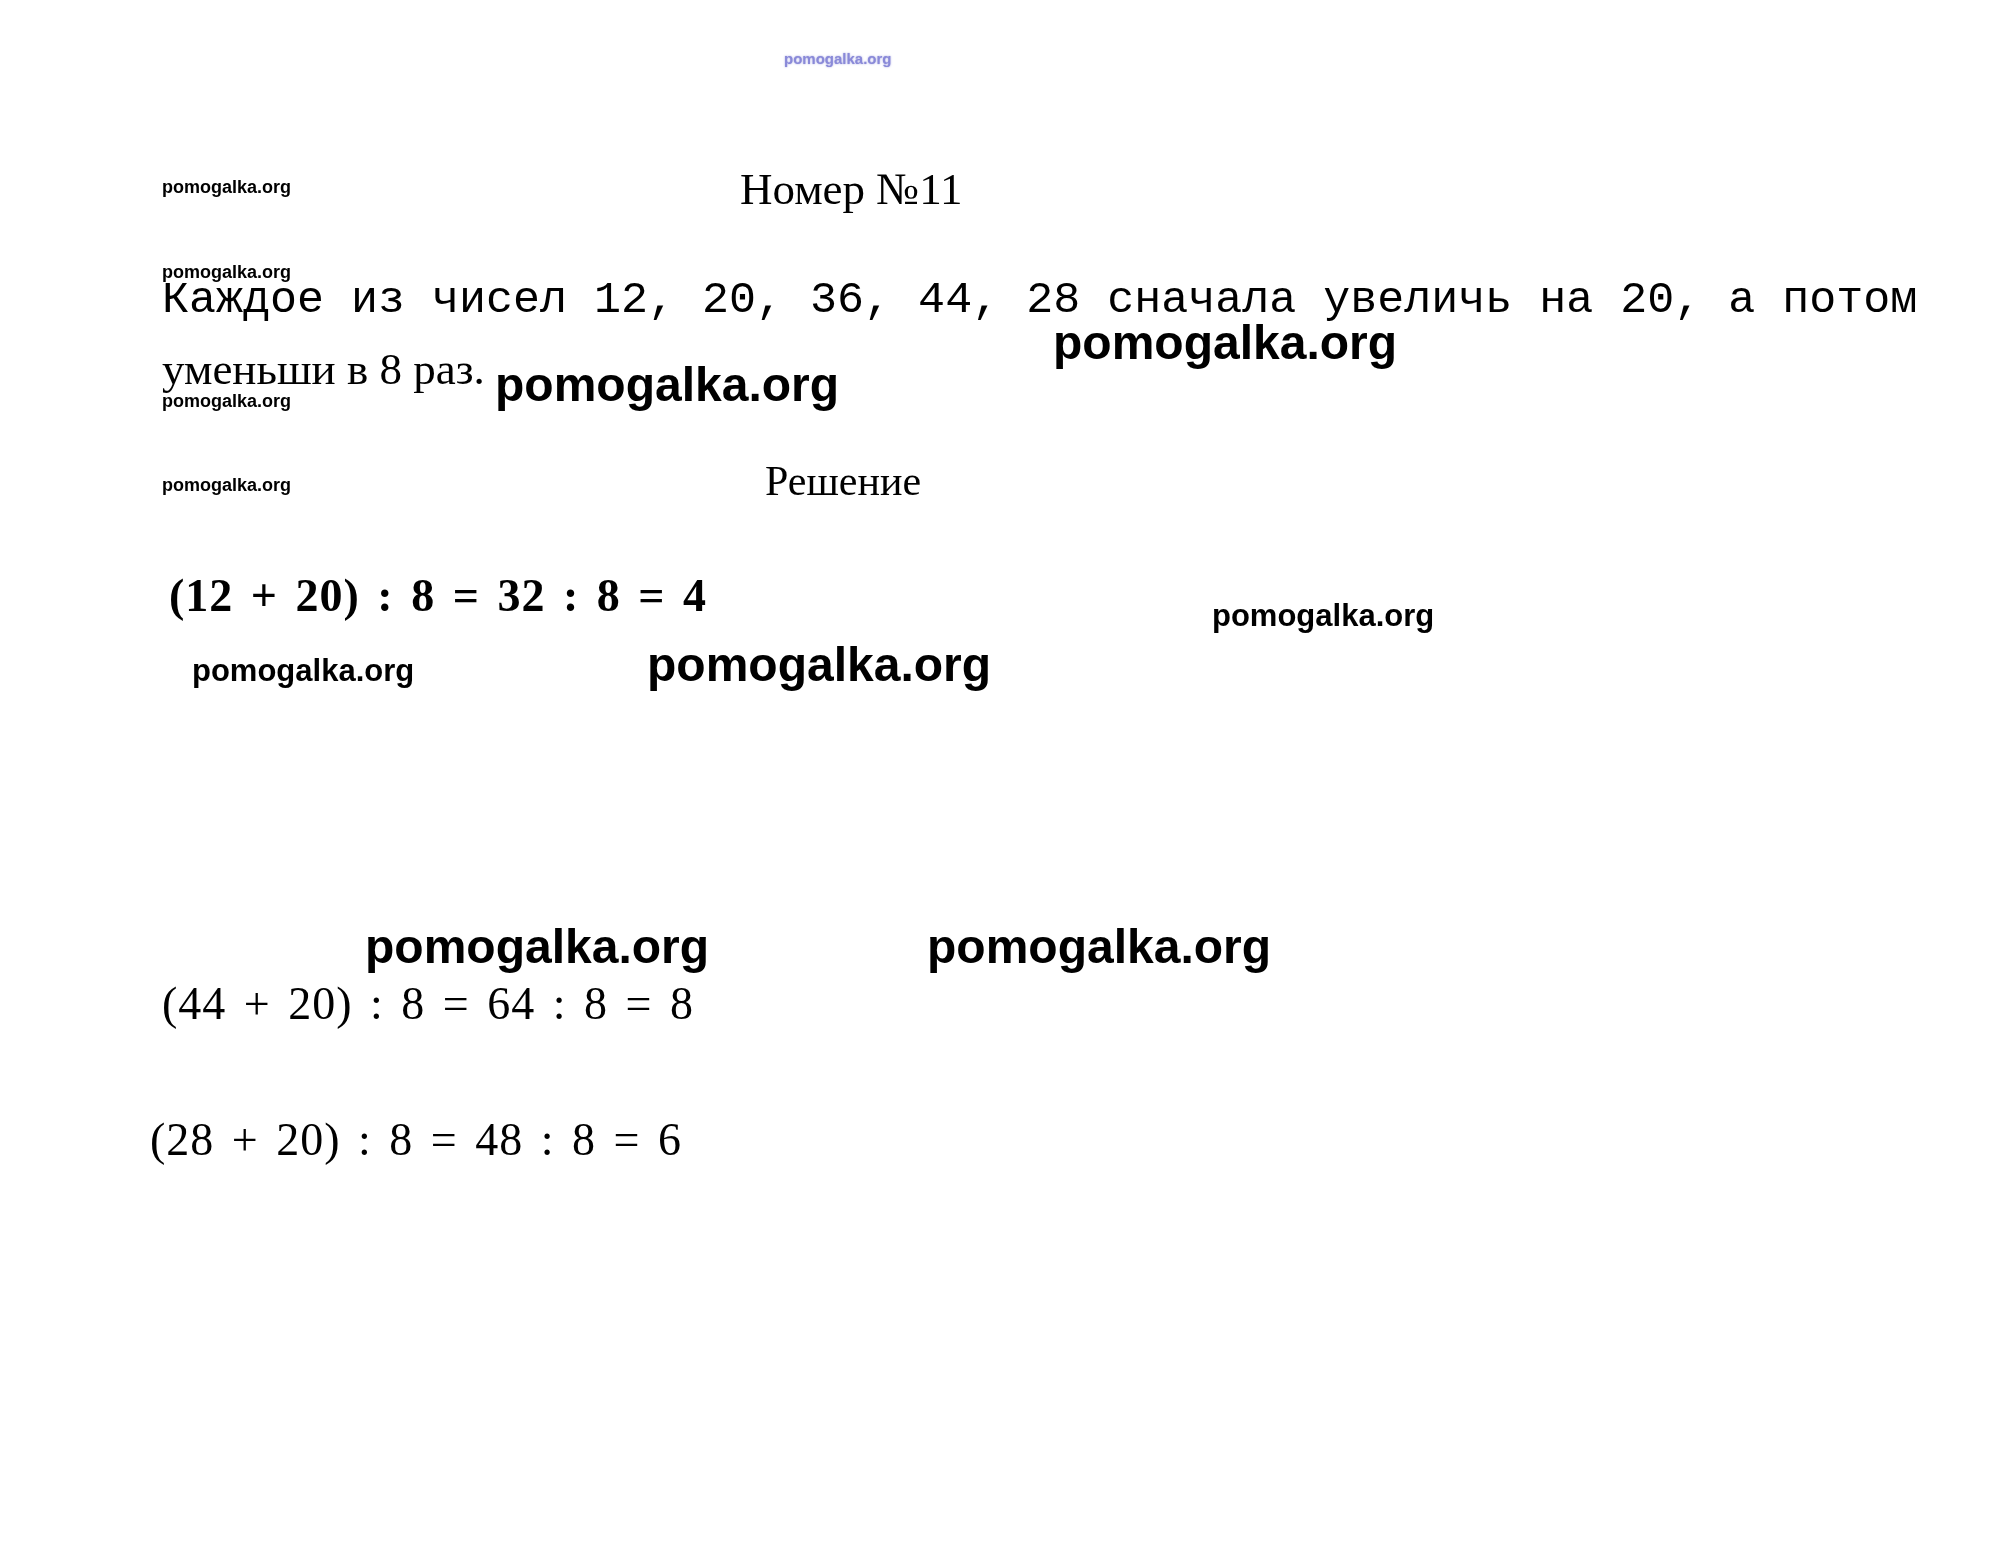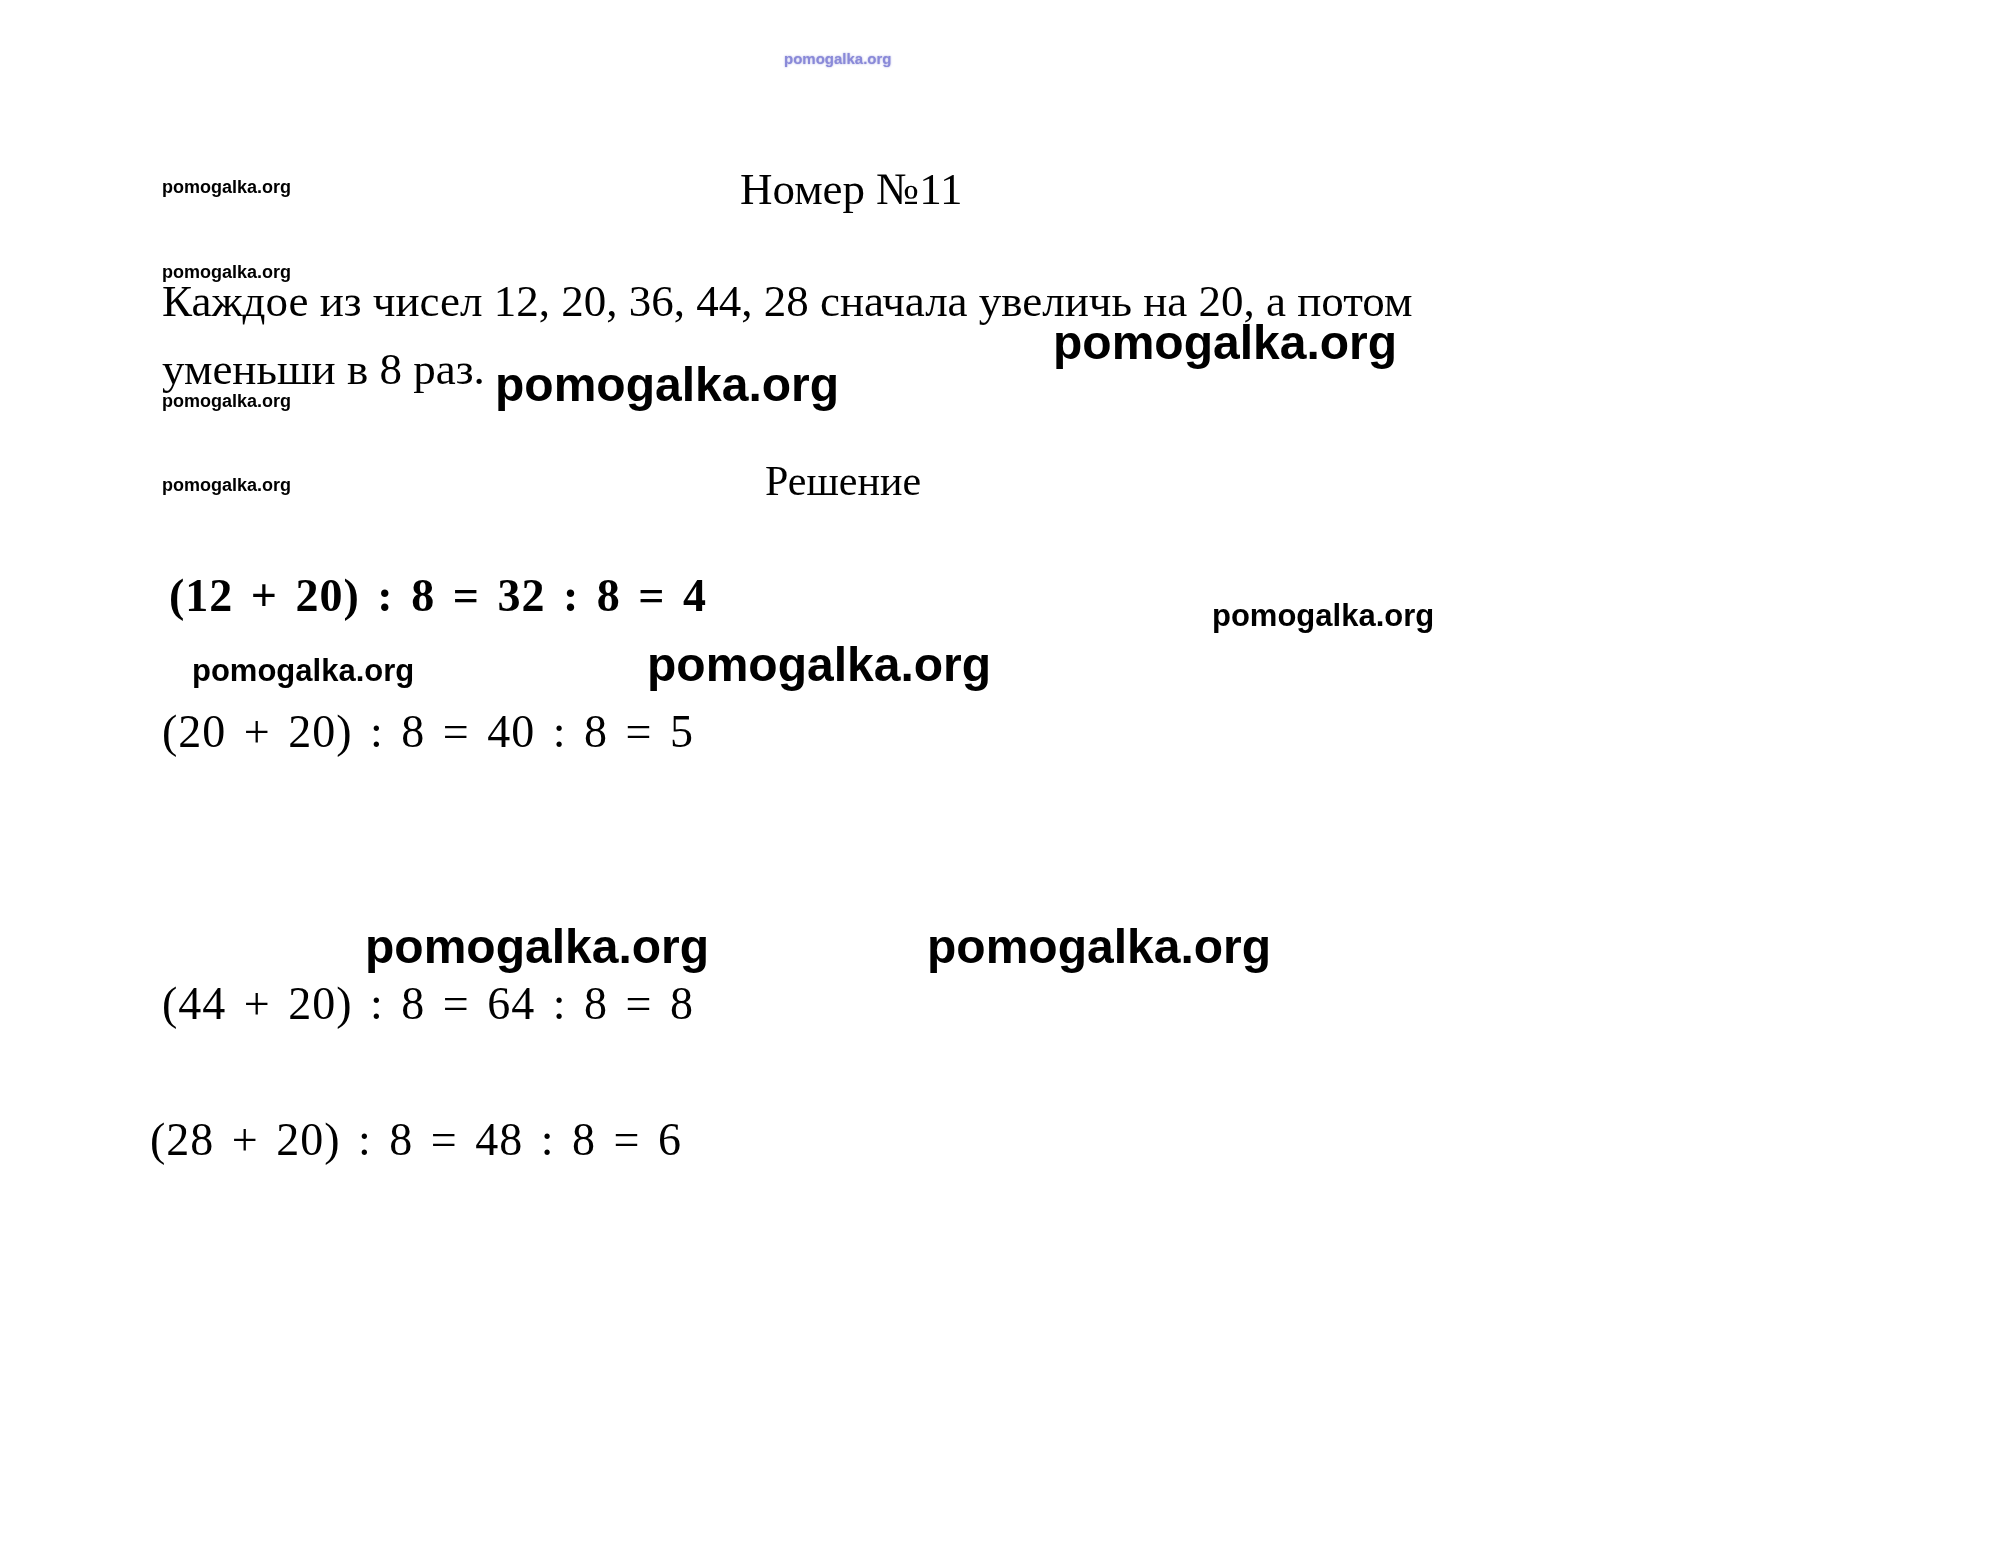--- a/index.html
+++ b/index.html
@@ -34,42 +34,41 @@
 <div class="page">
 
   <div class="abs wm wm-top" style="left:737px; top:3px;">pomogalka.org</div>
 
   <div class="abs wm wm-small" style="left:115px; top:130px;">pomogalka.org</div>
 
   <div class="abs title" style="left:693px; top:116px;">Номер №11</div>
 
   <div class="abs wm wm-small" style="left:115px; top:215px;">pomogalka.org</div>
 
-  <div class="abs problem" style="left:115px; top:228px;">Каждое из чисел 12, 20, 36, 44, 28 сначала увеличь на 20, а потом</div>
+  <div class="abs problem" style="left:115px; top:228px;font-family:Liberation Mono, monospace;">Каждое из чисел 12, 20, 36, 44, 28 сначала увеличь на 20, а потом</div>
   <div class="abs problem" style="left:115px; top:296px;text-align:center;">уменьши в 8 раз.</div>
 
   <div class="abs wm wm-large" style="left:1006px; top:268px;">pomogalka.org</div>
 
   <div class="abs wm wm-large" style="left:448px; top:310px;">pomogalka.org</div>
 
   <div class="abs wm wm-small" style="left:115px; top:344px;">pomogalka.org</div>
 
   <div class="abs wm wm-small" style="left:115px; top:428px;">pomogalka.org</div>
 
   <div class="abs heading" style="left:718px; top:410px;">Решение</div>
 
   <div class="abs equation" style="left:122px; top:522px;font-weight:bold;">(12 + 20) : 8 = 32 : 8 = 4</div>
 
   <div class="abs wm wm-med" style="left:1165px; top:551px;">pomogalka.org</div>
 
   <div class="abs wm wm-large" style="left:600px; top:590px;">pomogalka.org</div>
 
   <div class="abs wm wm-med" style="left:145px; top:606px;">pomogalka.org</div>
 
-  <div class="abs equation" style="left:115px; top:658px;">(20 + 20) : 8 = 40 : 8 = 5</div>
 
 
   <div class="abs wm wm-large" style="left:318px; top:872px;">pomogalka.org</div>
   <div class="abs wm wm-large" style="left:880px; top:872px;">pomogalka.org</div>
 
   <div class="abs equation" style="left:115px; top:930px;">(44 + 20) : 8 = 64 : 8 = 8</div>
 
   <div class="abs equation" style="left:103px; top:1066px;">(28 + 20) : 8 = 48 : 8 = 6</div>
 
 </div>

